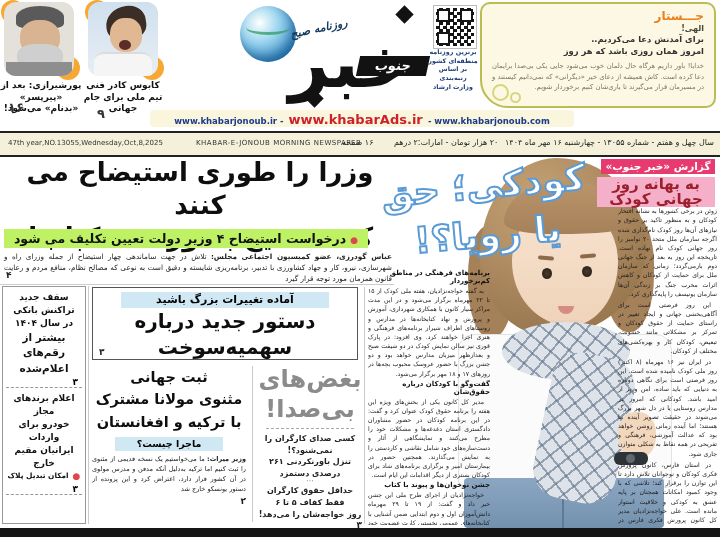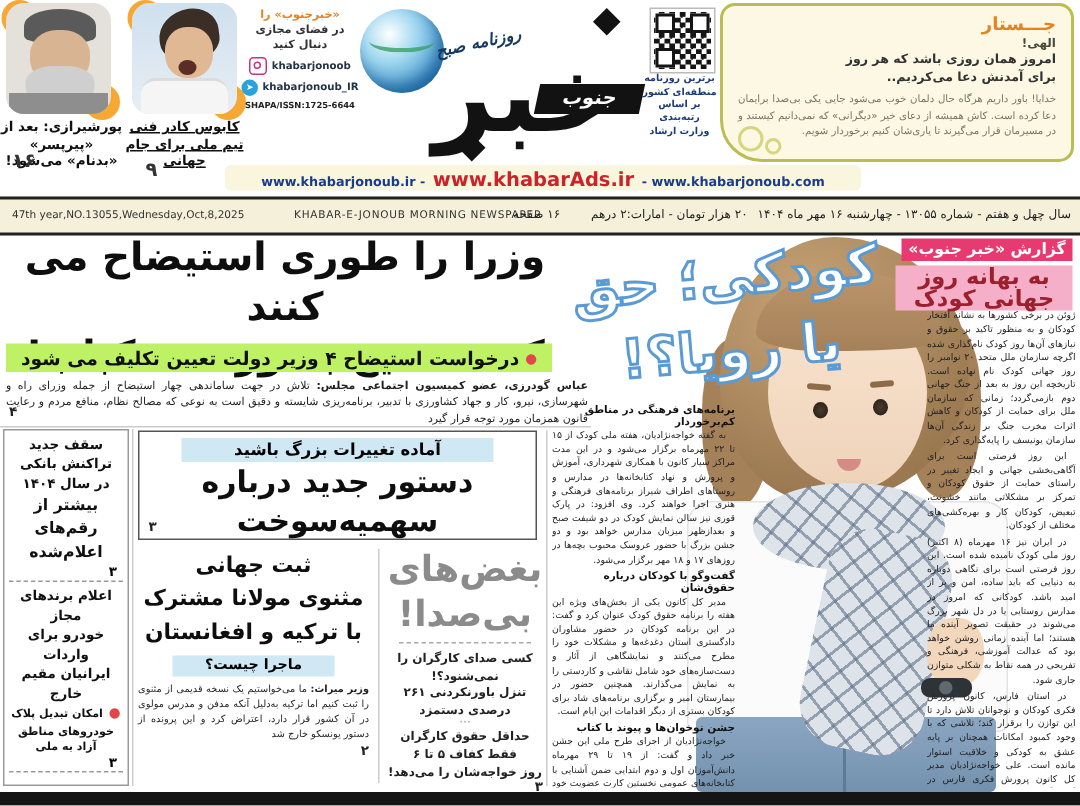--- a/index.html
+++ b/index.html
@@ -163,40 +163,26 @@
   <div class="abs corner" style="left:140px;top:56px;"></div>
   <div class="abs teaser-wrap" style="left:88px;top:2px;">
     <div class="teaser-photo" style="position:relative;">
       <div class="p2-bg"></div>
       <div class="p2-jersey"></div>
       <div class="p2-hair"></div>
       <div class="p2-face"></div>
       <div class="p2-mouth"></div>
     </div>
   </div>
-  <div class="abs caption c" style="left:80px;top:80px;width:86px;text-decoration:underline;">
+  <div class="abs caption c" style="left:80px;top:80px;width:86px;">
     <span>کابوس کادر فنی</span><br>
     <span>تیم ملی برای جام جهانی</span>
   </div>
   <div class="abs pagenum-big" style="left:97px;top:106px;">۹</div>
 
-  <div class="abs social c" style="left:163px;top:5px;">
-    <div class="b orange">«خبرجنوب» را</div>
-    <div class="b">در فضای مجازی</div>
-    <div class="b">دنبال کنید</div>
-    <div class="soc-row">
-      <span class="ig"></span>
-      <span class="soc-handle">khabarjonoob</span>
-    </div>
-    <div class="soc-row">
-      <span class="tg"></span>
-      <span class="soc-handle">khabarjonoub_IR</span>
-    </div>
-    <div class="issn ltr">SHAPA/ISSN:1725-6644</div>
-  </div>
 
   <div class="abs" style="left:238px;top:2px;width:196px;height:108px;">
     <div class="abs globe" style="left:2px;top:4px;"></div>
     <div class="abs logo-tagline" style="left:52px;top:20px;">روزنامه صبح</div>
     <div class="abs logo-name" style="left:28px;top:26px;width:168px;text-align:center;">خبر</div>
     <div class="abs diamond" style="left:160px;top:6px;"></div>
     <div class="abs diamond" style="left:70px;top:90px;"></div>
     <div class="abs jonoub-band" style="left:120px;top:54px;width:70px;height:20px;">جنوب</div>
   </div>
 
@@ -215,36 +201,36 @@
     <span>برترین روزنامه</span>
     <span>منطقه‌ای کشور</span>
     <span>بر اساس</span>
     <span>رتبه‌بندی</span>
     <span>وزارت ارشاد</span>
   </div>
 
   <div class="abs jostar" style="left:480px;top:2px;width:236px;height:106px;">
     <div class="jostar-title">جـــستار</div>
     <div class="jostar-lead">الهی!</div>
+    <div class="jostar-line">برای آمدنش دعا می‌کردیم..</div>
     <div class="jostar-line">امروز همان روزی باشد که هر روز</div>
-    <div class="jostar-line">برای آمدنش دعا می‌کردیم..</div>
     <div class="jostar-body">خدایا! باور داریم هرگاه حال دلمان خوب می‌شود جایی یکی بی‌صدا برایمان دعا کرده است. کاش همیشه از دعای خیر «دیگرانی» که نمی‌دانیم کیستند و در مسیرمان قرار می‌گیرند تا یاری‌شان کنیم برخوردار شویم.</div>
     <div class="abs jcircle" style="left:10px;bottom:5px;width:13px;height:13px;"></div>
     <div class="abs jcircle" style="left:28px;bottom:3px;width:7px;height:7px;"></div>
   </div>
 
   <div class="abs dateline" style="left:0;top:131px;width:720px;">
     <div class="abs dl ltr" style="left:8px;top:1px;">47th year,NO.13055,Wednesday,Oct,8,2025</div>
     <div class="abs dl ltr" style="left:196px;top:1px;letter-spacing:.5px;">KHABAR-E-JONOUB MORNING NEWSPAPER</div>
     <div class="abs dl-fa" style="left:342px;top:1px;">۱۶ صفحه</div>
     <div class="abs dl-fa" style="left:394px;top:1px;">۲۰ هزار تومان - امارات:۲ درهم</div>
     <div class="abs dl-fa" style="right:6px;top:1px;">سال چهل و هفتم - شماره ۱۳۰۵۵ - چهارشنبه ۱۶ مهر ماه ۱۴۰۴</div>
   </div>
 
-  <div class="abs lead-h c" style="left:4px;top:156px;width:372px;">
+  <div class="abs lead-h c" style="left:14px;top:156px;width:372px;">
     <span>وزرا را طوری استیضاح می کنند</span><br>
     <span>که نه سیخ بسوزد، نه کباب!</span>
   </div>
   <div class="abs c" style="left:0;top:228px;width:372px;">
     <span class="lead-sub"><span class="dot-red">●</span><span>درخواست استیضاح ۴ وزیر دولت تعیین تکلیف می شود</span></span>
   </div>
   <div class="abs lead-body j" style="left:4px;top:252px;width:388px;">
     <span class="b">عباس گودرزی، عضو کمیسیون اجتماعی مجلس:</span>
     <span>تلاش در جهت ساماندهی چهار استیضاح از جمله وزرای راه و شهرسازی، نیرو، کار و جهاد کشاورزی با تدبیر، برنامه‌ریزی شایسته و دقیق است به نوعی که مصالح نظام، منافع مردم و رعایت قانون همزمان مورد توجه قرار گیرد</span>
   </div>
@@ -257,21 +243,20 @@
       <div class="sb-line">در سال ۱۴۰۴</div>
       <div class="sb-line sb-big">بیشتر از رقم‌های</div>
       <div class="sb-line sb-big">اعلام‌شده</div>
       <div class="sb-page">۳</div>
     </div>
     <div>
       <div class="sb-line">اعلام برندهای مجاز</div>
       <div class="sb-line">خودرو برای واردات</div>
       <div class="sb-line">ایرانیان مقیم خارج</div>
       <div class="sb-bullet"><span class="dot-red">●</span><span>امکان تبدیل پلاک</span></div>
-      <div class="sb-bullet">خودروهای مناطق آزاد به ملی</div>
       <div class="sb-page">۳</div>
     </div>
 
   </div>
   <div class="abs vline" style="left:88px;top:286px;height:238px;"></div>
 
   <div class="abs fuel" style="left:92px;top:287px;width:266px;height:73px;">
     <div class="kicker">آماده تغییرات بزرگ باشید</div>
     <div class="fuel-h">
       <span>دستور جدید درباره</span><br>

